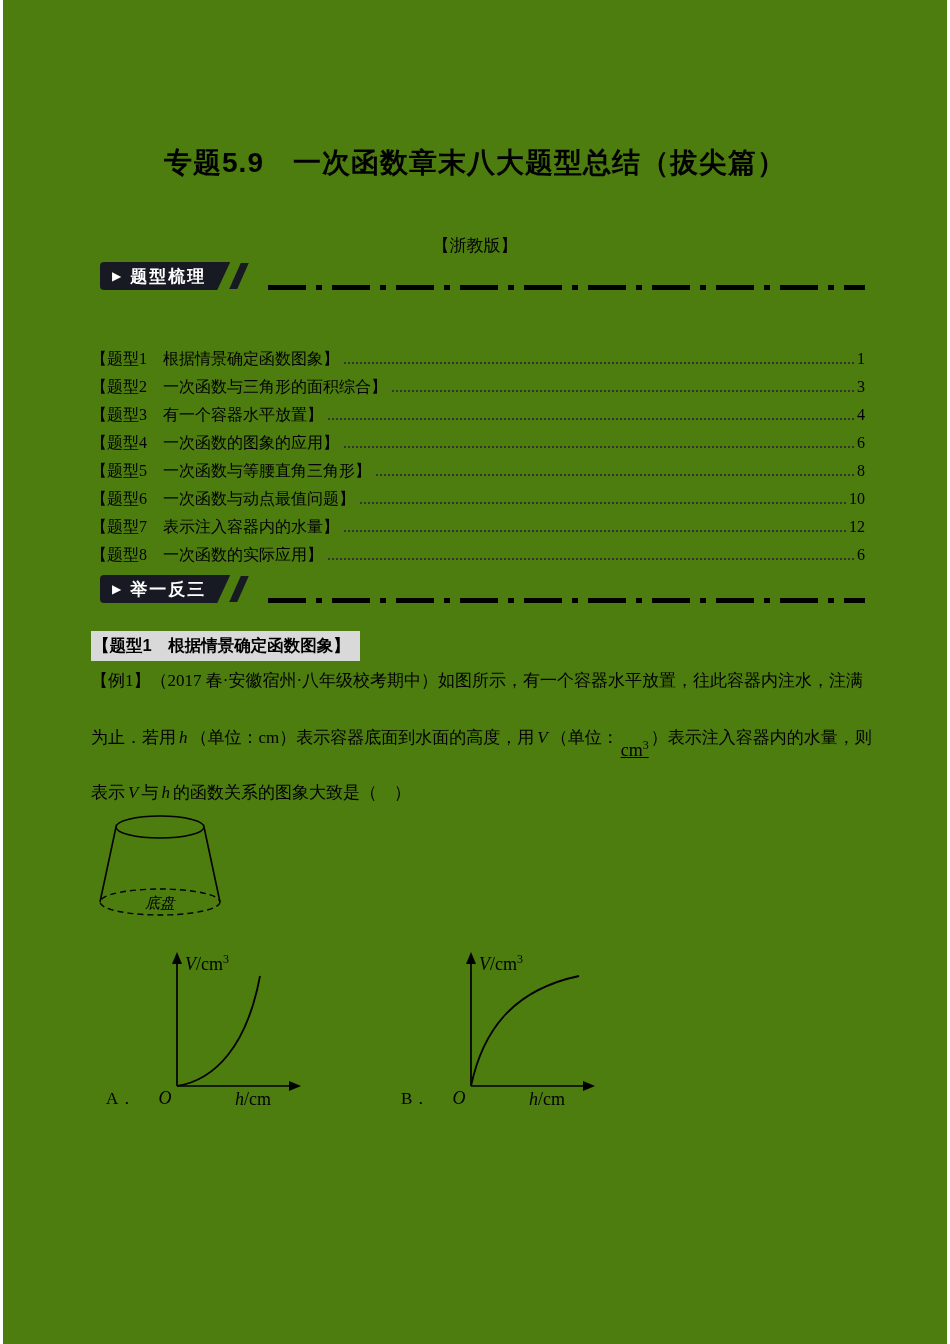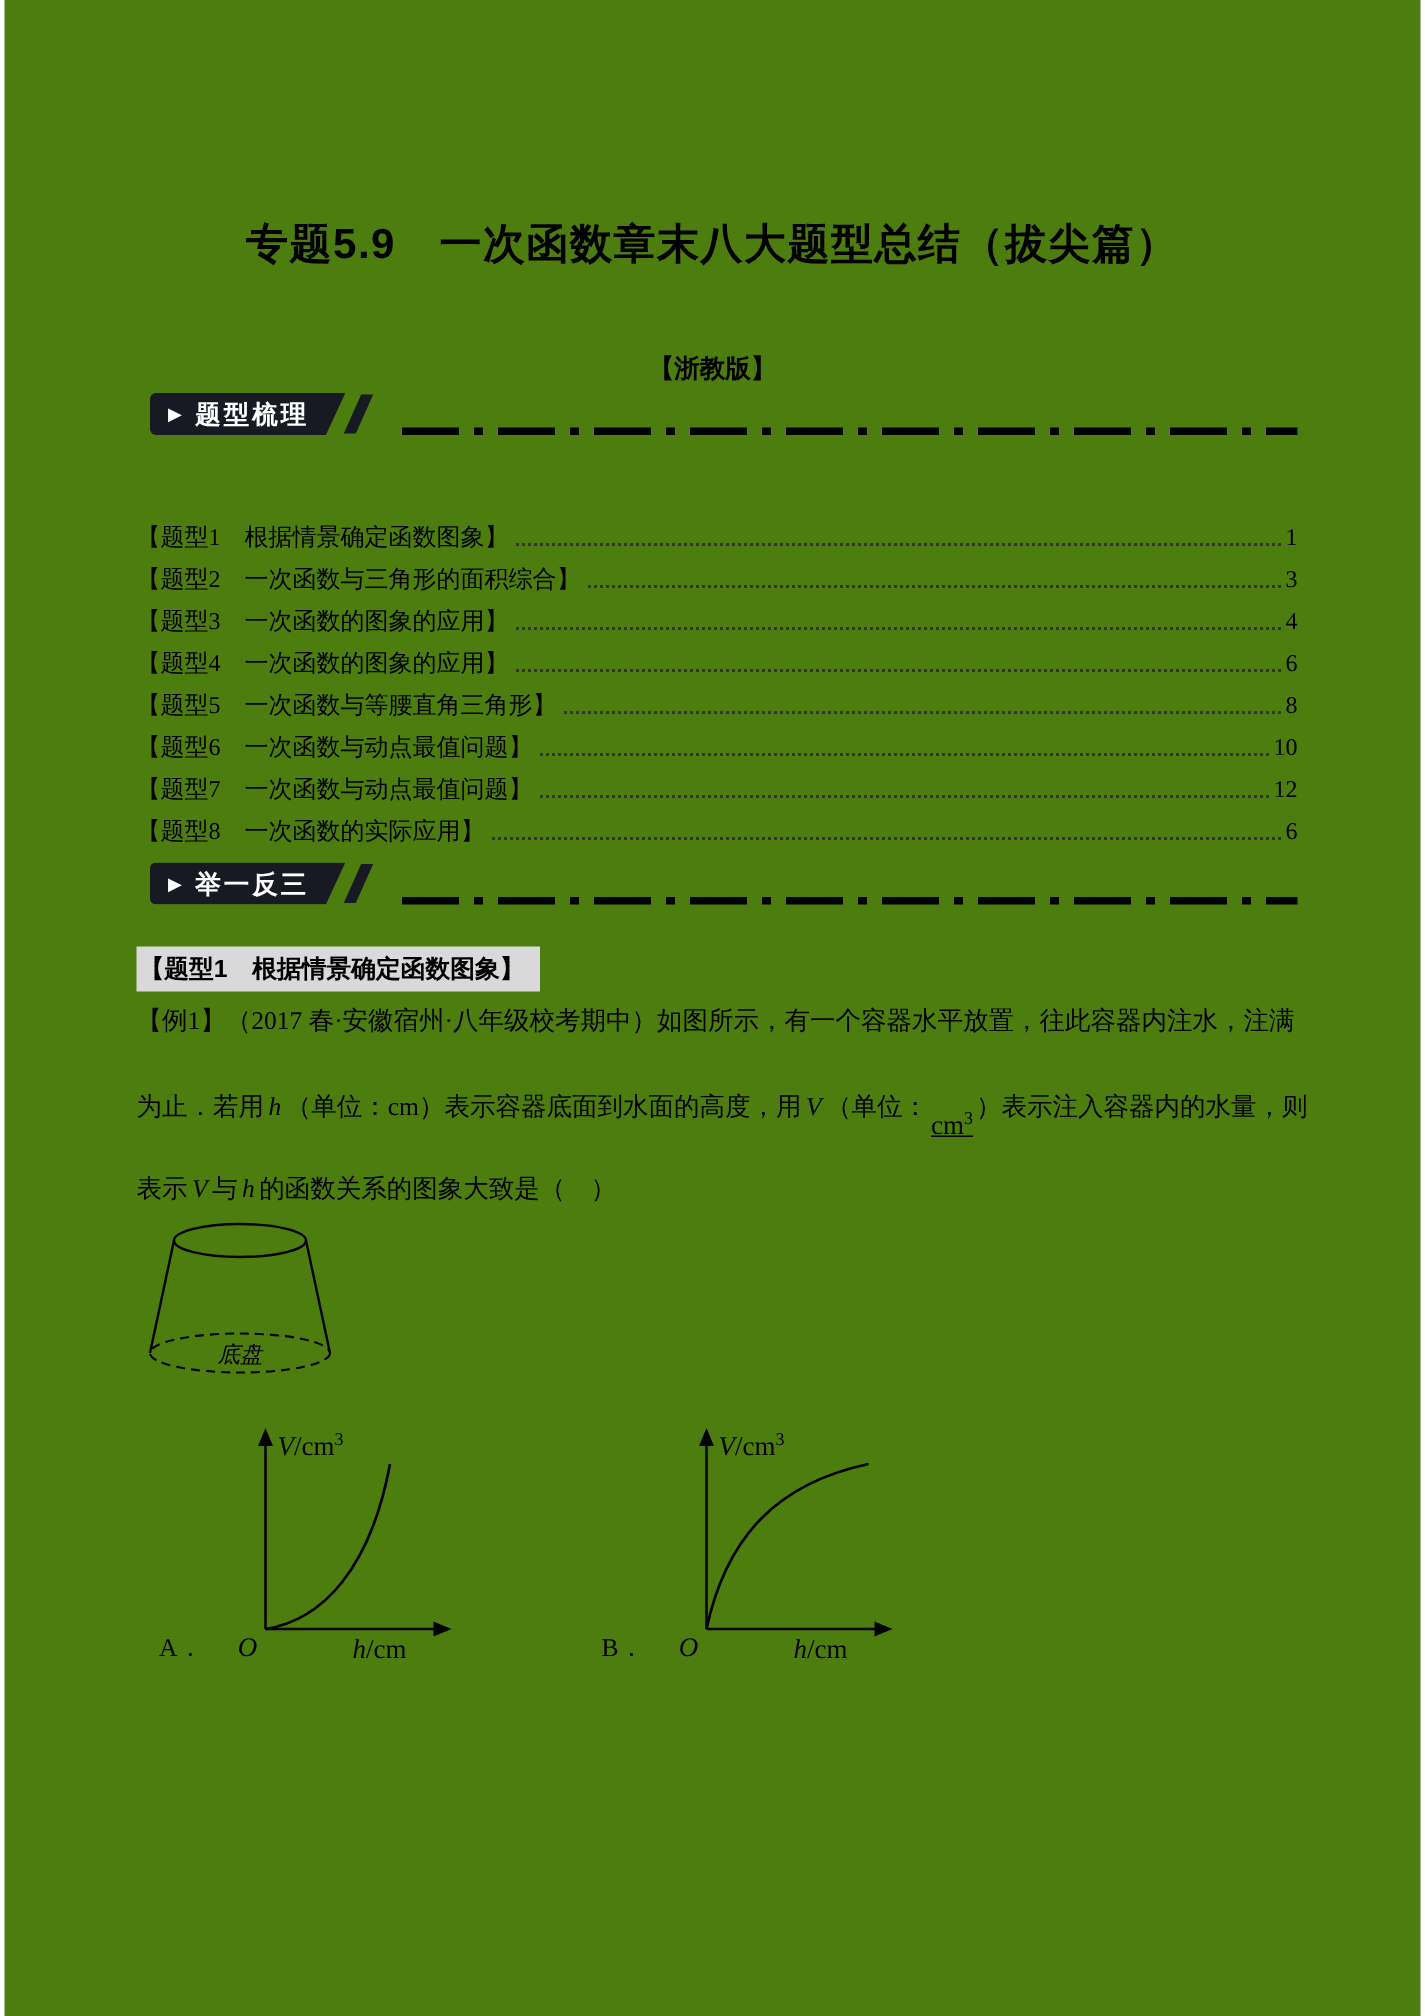--- a/index.html
+++ b/index.html
@@ -19,21 +19,21 @@
     text-align: center;
     font-family: "Liberation Sans", "DejaVu Sans", sans-serif;
     font-weight: bold;
     font-size: 28px;
     letter-spacing: 1px;
   }
   .edition {
     position: absolute;
     top: 234px; left: 0; right: 0;
     text-align: center;
-    font-weight: bold;
+    font-weight: normal;
     font-size: 17px;
   }
   .banner-group {
     position: absolute;
     left: 97px;
     display: flex;
     align-items: center;
     height: 28px;
   }
   .banner {
@@ -153,41 +153,41 @@
       <span class="toc-label">【题型1　根据情景确定函数图象】</span>
       <span class="toc-leader"></span>
       <span class="toc-page">1</span>
     </div>
     <div class="toc-row">
       <span class="toc-label">【题型2　一次函数与三角形的面积综合】</span>
       <span class="toc-leader"></span>
       <span class="toc-page">3</span>
     </div>
     <div class="toc-row">
-      <span class="toc-label">【题型3　一次函数的图象的应用】</span>
+      <span class="toc-label">【题型3　有一个容器水平放置】</span>
       <span class="toc-leader"></span>
       <span class="toc-page">4</span>
     </div>
     <div class="toc-row">
       <span class="toc-label">【题型4　一次函数的图象的应用】</span>
       <span class="toc-leader"></span>
       <span class="toc-page">6</span>
     </div>
     <div class="toc-row">
       <span class="toc-label">【题型5　一次函数与等腰直角三角形】</span>
       <span class="toc-leader"></span>
       <span class="toc-page">8</span>
     </div>
     <div class="toc-row">
       <span class="toc-label">【题型6　一次函数与动点最值问题】</span>
       <span class="toc-leader"></span>
       <span class="toc-page">10</span>
     </div>
     <div class="toc-row">
-      <span class="toc-label">【题型7　一次函数与动点最值问题】</span>
+      <span class="toc-label">【题型7　表示注入容器内的水量】</span>
       <span class="toc-leader"></span>
       <span class="toc-page">12</span>
     </div>
     <div class="toc-row">
       <span class="toc-label">【题型8　一次函数的实际应用】</span>
       <span class="toc-leader"></span>
       <span class="toc-page">6</span>
     </div>
   </div>
 

